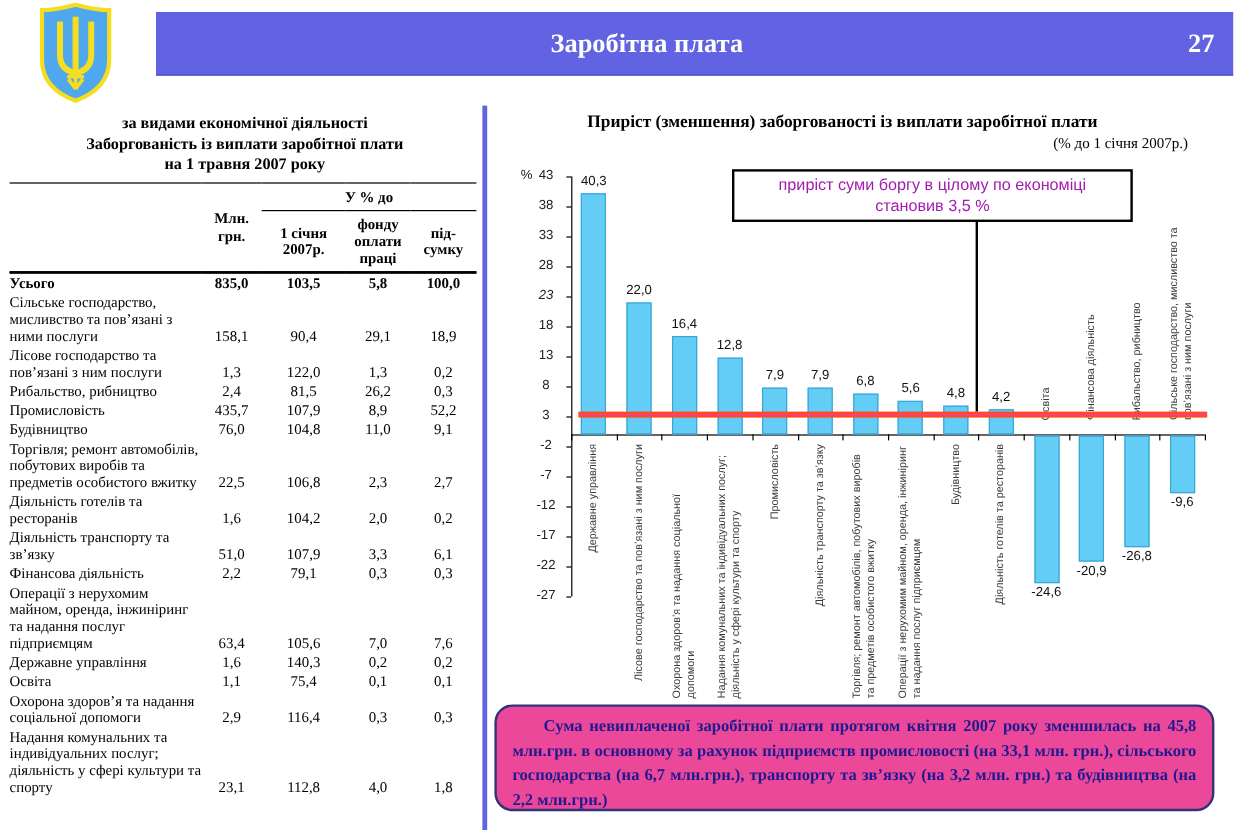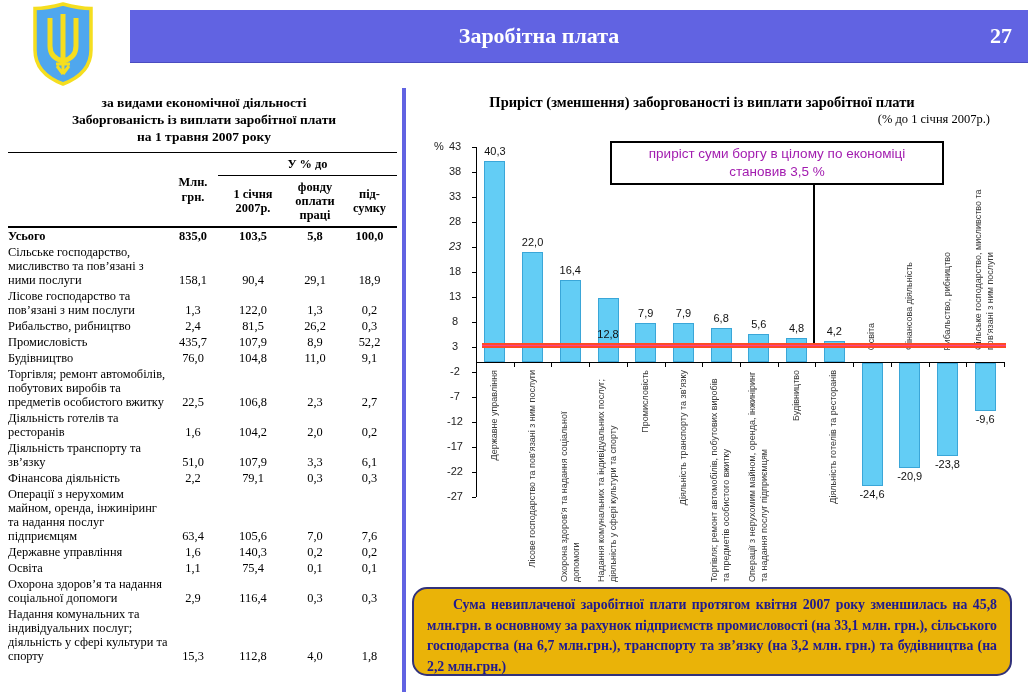--- a/index.html
+++ b/index.html
@@ -63,21 +63,21 @@
       justify-content:center;align-items:flex-end;z-index:2;}
   .cat-neg .vtxt{max-height:200px;}
   .refline{position:absolute;left:6px;right:-2px;top:195px;height:5px;z-index:4;
       background:linear-gradient(180deg,#ff4a21 0%,#ff4a21 28%,#f93f8e 50%,#ff4a21 72%,#ff4a21 100%);}
   .arrow-line{position:absolute;width:2px;background:#000;z-index:3;}
   .arrow-head{position:absolute;width:0;height:0;border-left:5px solid transparent;
       border-right:5px solid transparent;border-bottom:10px solid #000;z-index:3;}
   .callout{position:absolute;left:200px;top:51px;width:330px;height:40px;background:#fff;
       border:2px solid #000;z-index:5;display:flex;flex-direction:column;justify-content:center;
       text-align:center;font-family:"Liberation Sans",sans-serif;font-size:13.5px;color:#a21caf;line-height:1.3;}
-  .note{position:absolute;left:2px;top:497px;width:600px;height:89px;background:#eab308;
+  .note{position:absolute;left:2px;top:497px;width:600px;height:89px;background:#ec4899;
       border:2px solid #32327a;border-radius:15px;box-sizing:border-box;}
   .note p{margin:6px 13px;font-weight:bold;font-size:13.8px;color:#1f1a8f;line-height:1.5;
       text-align:justify;text-indent:26px;}
 </style>
 </head>
 <body>
 
 <div class="stage">
 
   <div class="emblem">
@@ -216,21 +216,21 @@
           </tr>
           <tr>
             <td class="lbl">Охорона здоров’я та надання соціальної допомоги</td>
             <td class="num">2,9</td>
             <td class="num">116,4</td>
             <td class="num">0,3</td>
             <td class="num">0,3</td>
           </tr>
           <tr>
             <td class="lbl">Надання комунальних та індивідуальних послуг; діяльність у сфері культури та спорту</td>
-            <td class="num">15,3</td>
+            <td class="num">23,1</td>
             <td class="num">112,8</td>
             <td class="num">4,0</td>
             <td class="num">1,8</td>
           </tr>
         </tbody>
     </table>
   </div>
 
   <div class="right-panel">
     <div class="chart-title">Приріст (зменшення) заборгованості із виплати заробітної плати</div>
@@ -294,21 +294,21 @@
         <div class="val" style="left: 28.5714px; top: 89px;">22,0</div>
         <div class="cat-pos" style="left: 24.5714px;">
           <span class="vtxt">Лісове господарство та пов’язані з ним послуги</span>
         </div>
         <div class="bar" style="left: 83.7857px; background: rgb(99, 205, 245); top: 133px; height: 82px;"></div>
         <div class="val" style="left: 66.2857px; top: 117px;">16,4</div>
         <div class="cat-pos" style="left: 62.2857px;">
           <span class="vtxt">Охорона здоров’я та надання соціальної допомоги</span>
         </div>
         <div class="bar" style="left: 121.5px; background: rgb(99, 205, 245); top: 151px; height: 64px;"></div>
-        <div class="val" style="left: 104px; top: 135px; margin-top: 46px;">12,8</div>
+        <div class="val" style="left: 104px; top: 135px;">12,8</div>
         <div class="cat-pos" style="left: 100px;">
           <span class="vtxt">Надання комунальних та індивідуальних послуг; діяльність у сфері культури та спорту</span>
         </div>
         <div class="bar" style="left: 159.214px; background: rgb(99, 205, 245); top: 175.5px; height: 39.5px;"></div>
         <div class="val" style="left: 141.714px; top: 159.5px;">7,9</div>
         <div class="cat-pos" style="left: 137.714px;">
           <span class="vtxt">Промисловість</span>
         </div>
         <div class="bar" style="left: 196.929px; background: rgb(99, 205, 245); top: 175.5px; height: 39.5px;"></div>
         <div class="val" style="left: 179.429px; top: 159.5px;">7,9</div>
@@ -339,21 +339,21 @@
         <div class="val" style="left: 368px; top: 341px;">-24,6</div>
         <div class="cat-neg" style="left: 364px;">
           <span class="vtxt">Освіта</span>
         </div>
         <div class="bar" style="left: 423.214px; background: rgb(99, 205, 245); top: 216px; height: 104.5px;"></div>
         <div class="val" style="left: 405.714px; top: 322.5px;">-20,9</div>
         <div class="cat-neg" style="left: 401.714px;">
           <span class="vtxt">Фінансова діяльність</span>
         </div>
         <div class="bar" style="left: 460.929px; background: rgb(99, 205, 245); top: 216px; height: 92.5px;"></div>
-        <div class="val" style="left: 443.429px; top: 310.5px;">-23,8</div>
+        <div class="val" style="left: 443.429px; top: 310.5px;">-26,8</div>
         <div class="cat-neg" style="left: 439.429px;">
           <span class="vtxt">Рибальство, рибництво</span>
         </div>
         <div class="bar" style="left: 498.643px; background: rgb(99, 205, 245); top: 216px; height: 48px;"></div>
         <div class="val" style="left: 481.143px; top: 266px;">-9,6</div>
         <div class="cat-neg" style="left: 477.143px;">
           <span class="vtxt">Сільське господарство, мисливство та пов’язані з ним послуги</span>
         </div>
         <div class="refline" style="top: 195.5px;"></div>
         <div class="arrow-line" style="left: 337px; top: 36px; height: 159.5px;"></div>

